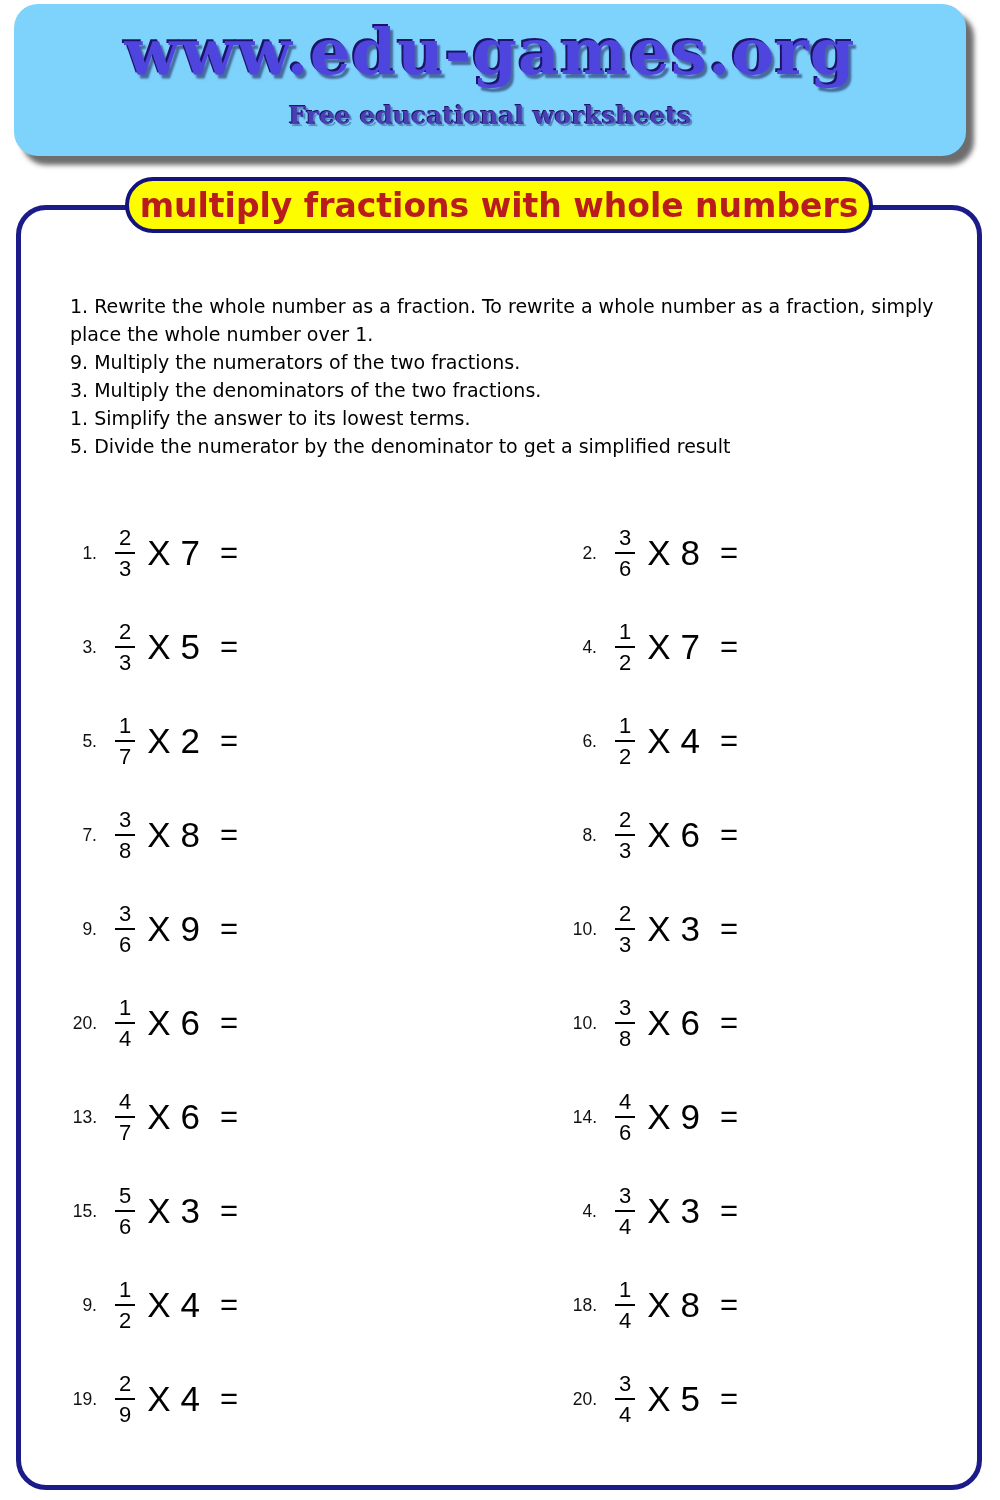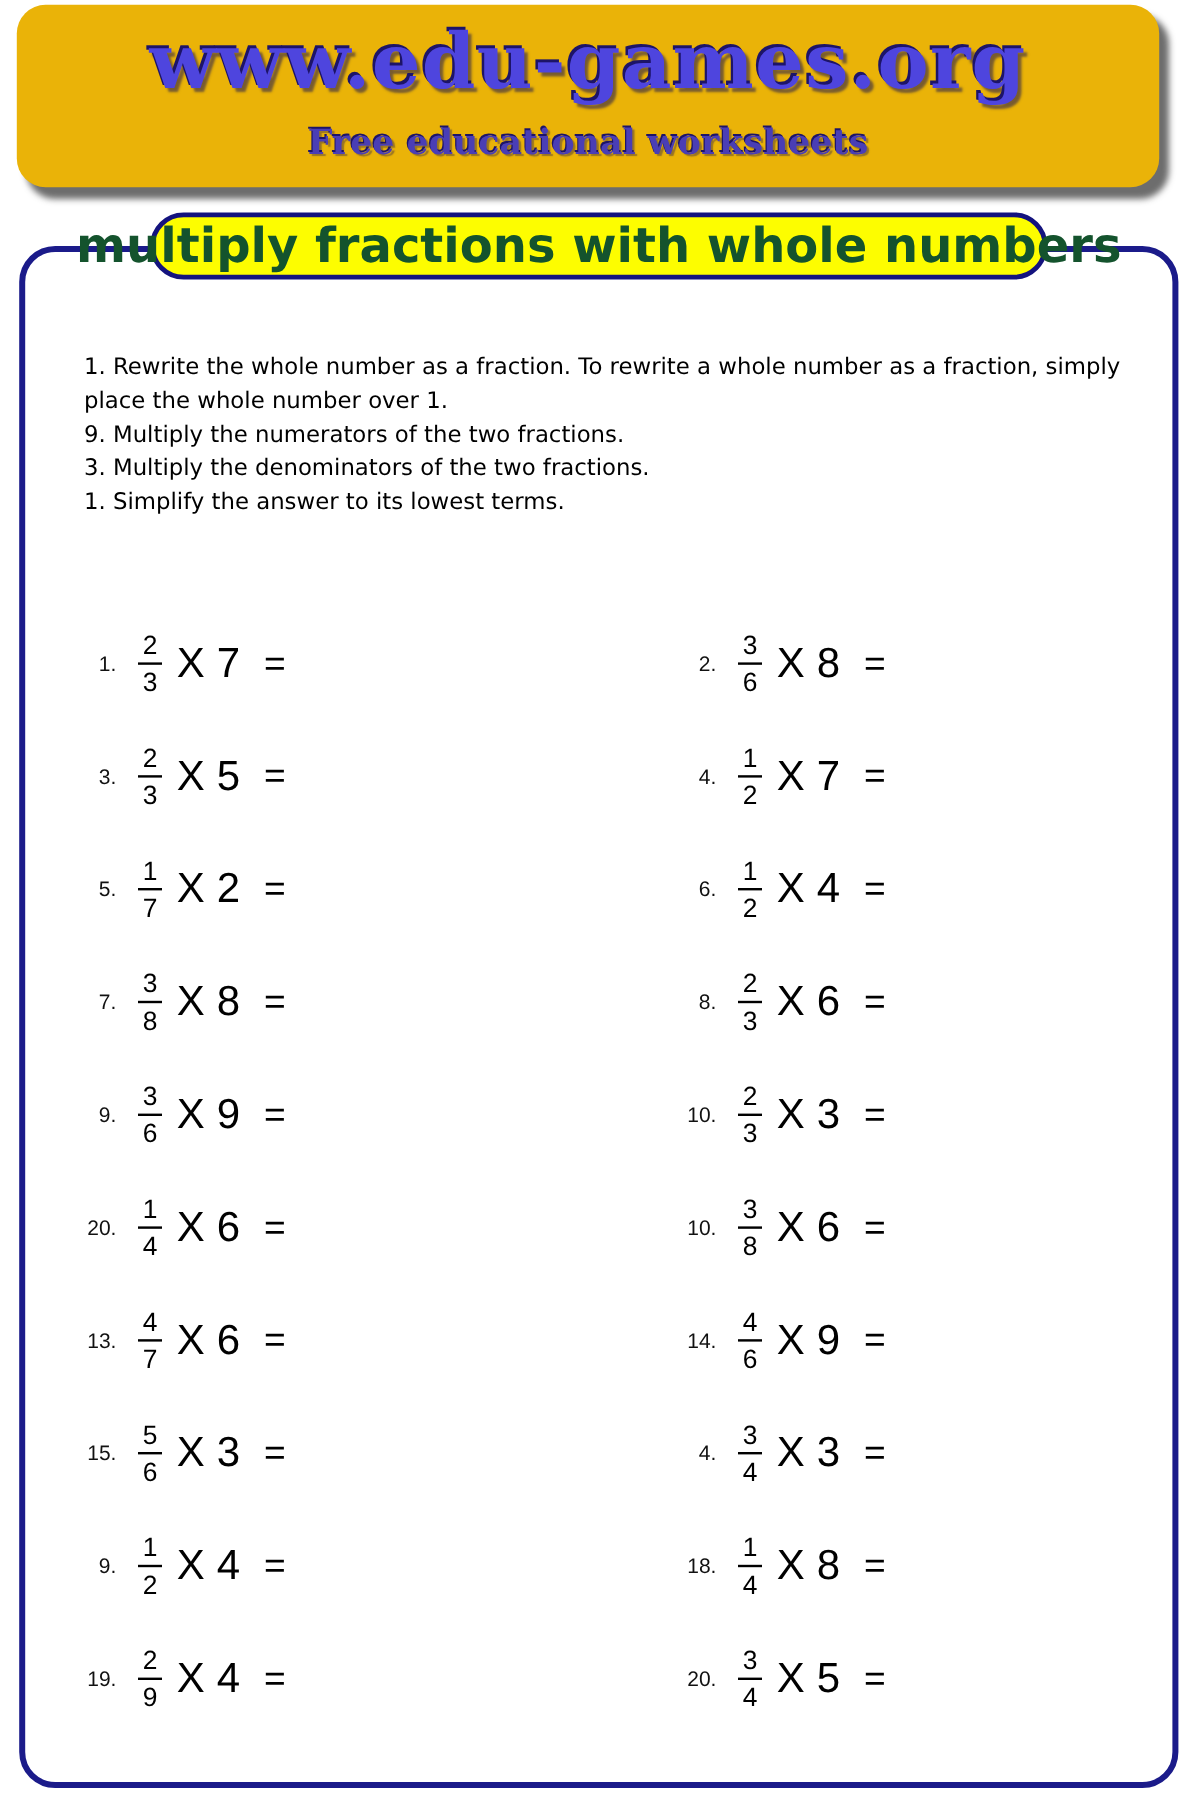--- a/index.html
+++ b/index.html
@@ -8,39 +8,39 @@
     width:1000px; height:1500px;
     position:relative;
     font-family:"Liberation Sans", sans-serif;
     overflow:hidden;
   }
 
   
   .banner {
     position:absolute; left:14px; top:4px;
     width:952px; height:152px;
-    background:#eab308;
+    background:#7dd3fc;
     border-radius:24px;
     box-shadow:8px 9px 5px rgba(60,60,60,0.75);
     text-align:center;
   }
   .site-title {
     margin-top:10px;
     font-family:"DejaVu Serif", serif;
     font-weight:bold;
     font-size:64px;
     letter-spacing:1px;
     color:#4e45de;
     text-shadow:-2px -2px 0 #1d1468, 3px 4px 2px rgba(25,20,80,0.55);
   }
   .site-tagline {
     margin-top:12px;
     font-family:"DejaVu Serif", serif;
     font-weight:bold;
-    font-size:29px;
+    font-size:25px;
     color:#4a3eb5;
     text-shadow:-1px -1px 0 #1d1468, 2px 2px 1px rgba(25,20,80,0.4);
   }
 
   
   .sheet {
     position:absolute; left:16px; top:205px;
     width:966px; height:1285px;
     background:#ffffff;
     border:5px solid #1b1b8a;
@@ -49,22 +49,22 @@
   .title-pill {
     position:absolute; left:125px; top:177px;
     width:748px; height:56px;
     background:#fdfd00;
     border:4px solid #14137e;
     border-radius:28px;
     z-index:5;
     display:flex; align-items:center; justify-content:center;
     font-family:"DejaVu Sans", sans-serif;
     font-weight:bold;
-    font-size:40px;
-    color:#14532d;
+    font-size:33px;
+    color:#b91c1c;
     white-space:nowrap;
   }
 
   
   .instructions {
     position:absolute; left:70px; top:292px;
     width:880px;
     font-family:"DejaVu Sans", sans-serif;
     font-size:19px;
     line-height:28px;
@@ -122,20 +122,21 @@
 
 <div class="title-pill">multiply fractions with whole numbers</div>
 
 <div class="sheet"></div>
 
 <div class="instructions">
     <div class="instr-line">1. Rewrite the whole number as a fraction. To rewrite a whole number as a fraction, simply place the whole number over 1.</div>
     <div class="instr-line">9. Multiply the numerators of the two fractions.</div>
     <div class="instr-line">3. Multiply the denominators of the two fractions.</div>
     <div class="instr-line">1. Simplify the answer to its lowest terms.</div>
+    <div class="instr-line">5. Divide the numerator by the denominator to get a simplified result</div>
   </div>
 
 <div class="problems">
     <div class="problem">
       <span class="p-num">1.</span>
       <span class="fraction">
         <span class="fr-num">2</span>
         <span class="fr-den">3</span>
       </span>
       <span class="expr"><span>X</span><span class="whole">7</span></span>

